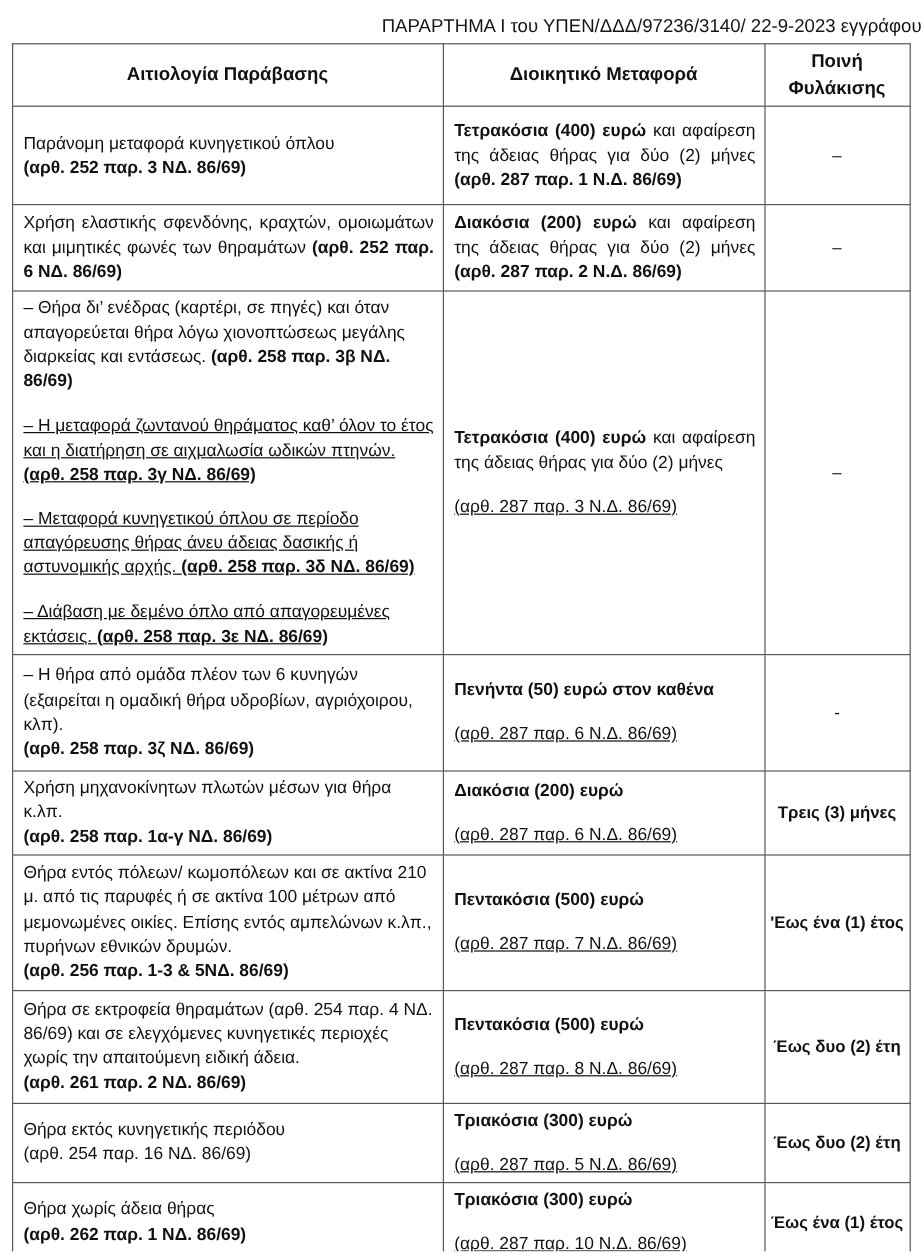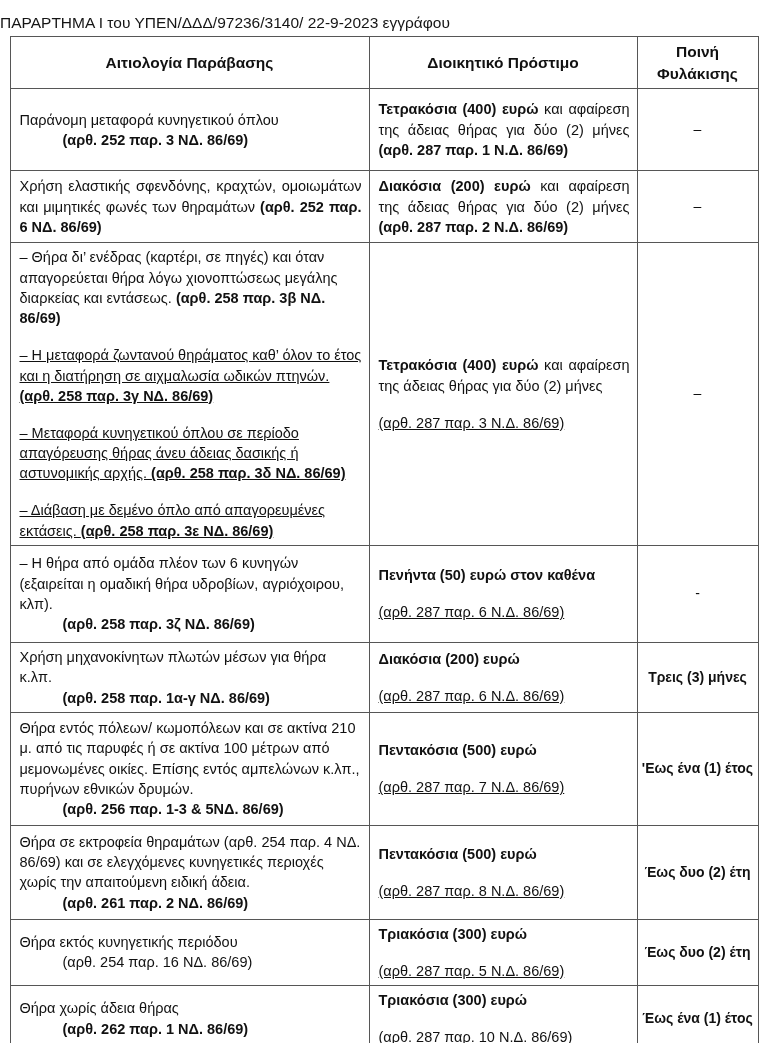--- a/index.html
+++ b/index.html
@@ -4,21 +4,21 @@
 <style>
   html,body{margin:0;padding:0;background:#ffffff;}
   body{
     width:768px;height:1043px;
     font-family:"Liberation Sans","DejaVu Sans",sans-serif;
     color:#111111;
     -webkit-font-smoothing:antialiased;
   }
   .page{width:768px;height:1043px;overflow:hidden;background:#ffffff;}
   .title{
-    text-align:left;
+    text-align:right;
     padding-top:13px;
     font-size:15.5px;
     line-height:19px;
     color:#151515;
   }
   table.fines{
     border-collapse:collapse;
     table-layout:fixed;
     width:748px;
     margin:4px auto 0 auto;
@@ -45,21 +45,21 @@
   tbody tr:nth-child(2){height:72px;}
   tbody tr:nth-child(3){height:298px;margin-top:44px;}
   tbody tr:nth-child(4){height:97px;padding-left:34px;}
   tbody tr:nth-child(5){height:66px;}
   tbody tr:nth-child(6){height:113px;}
   tbody tr:nth-child(7){height:94px;}
   tbody tr:nth-child(8){height:65px;}
   tbody tr:nth-child(9){height:66px;}
   td p{margin:0;}
   td.spaced p + p{margin-top:1.15em;text-decoration:underline;}
-  td.tight p + p{margin-top:0;margin-left:43px;}
+  td.tight p + p{margin-top:0;}
   td.justify{text-align:justify;}
   td.penalty{
     text-align:center;
     padding:2px 3px;
     font-size:14px;
   }
   .b{font-weight:bold;}
 </style>
 </head>
 <body>
@@ -68,21 +68,21 @@
   <div class="title">ΠΑΡΑΡΤΗΜΑ Ι του ΥΠΕΝ/ΔΔΔ/97236/3140/ 22-9-2023 εγγράφου</div>
   <table class="fines">
     <colgroup>
       <col class="c1">
         <col class="c2">
         <col class="c3">
     </colgroup>
     <thead>
       <tr>
         <th>Αιτιολογία Παράβασης</th>
-        <th>Διοικητικό Πρόστιμο</th>
+        <th>Διοικητικό Μεταφορά</th>
         <th>Ποινή Φυλάκισης</th>
       </tr>
     </thead>
     <tbody>
         <tr>
           <td class="tight">
             <p><span>Παράνομη μεταφορά κυνηγετικού όπλου</span></p>
             <p><span class="b">(αρθ. 252 παρ. 3 ΝΔ. 86/69)</span></p>
           </td>
           <td class="justify tight">

